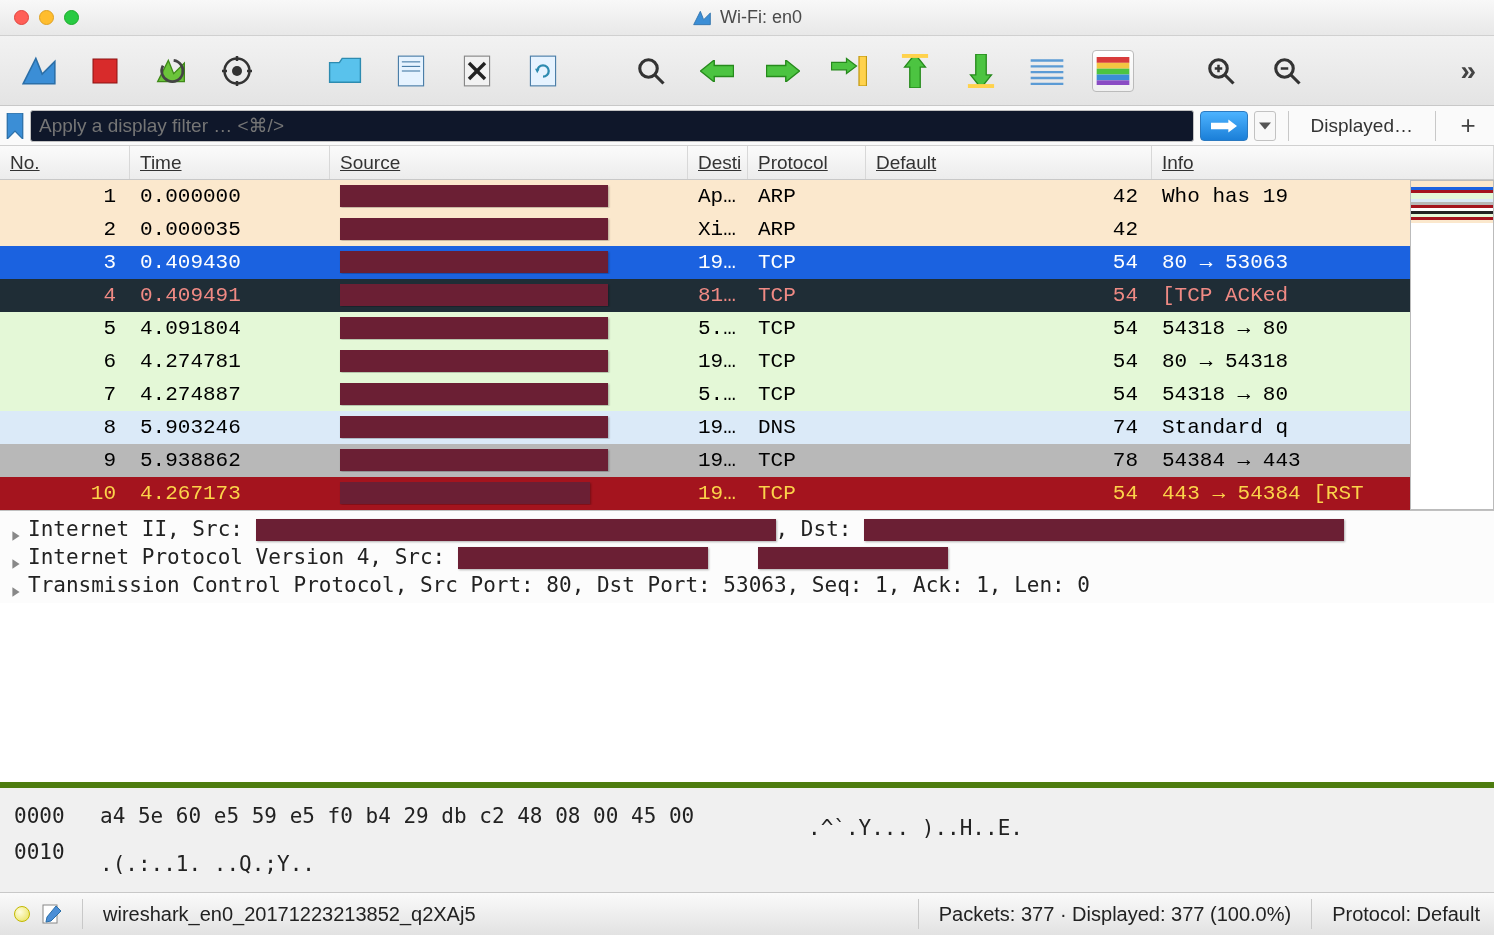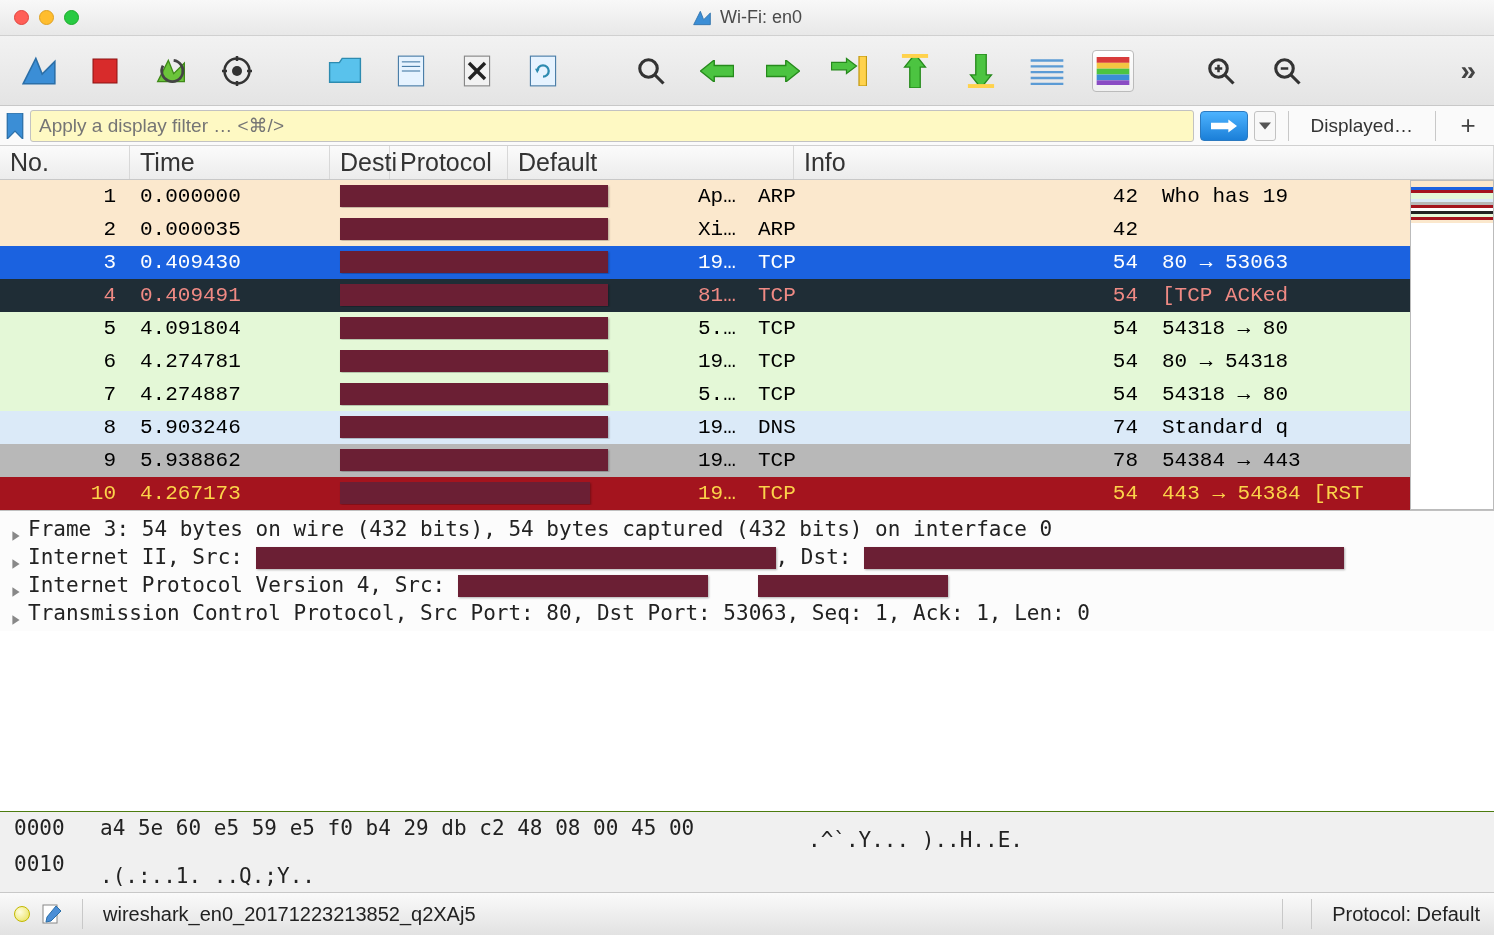--- a/index.html
+++ b/index.html
@@ -14,44 +14,44 @@
 .fin-icon { width:20px; height:20px; display:inline-block; }
 
 .toolbar { height:70px; background:linear-gradient(#f2f2f2,#e4e4e4); border-bottom:1px solid #c8c8c8; display:flex; align-items:center; padding:0 18px; gap:24px; }
 .tb-btn { width:42px; height:42px; display:flex; align-items:center; justify-content:center; cursor:pointer; }
 .tb-sep { width:18px; }
 .tb-btn.sel { background:linear-gradient(#fff,#f0f0f0); border:1px solid #bbb; border-radius:4px; }
 .chevmore { font-size:28px; font-weight:bold; color:#444; margin-left:auto; }
 
 .filterbar { height:40px; background:#fafafa; border-bottom:1px solid #d0d0d0; display:flex; align-items:center; padding:0 6px; gap:6px; }
 .bookmark-ic { width:18px; height:26px; }
-.filter-input { flex:1; height:32px; border:1px solid #c2c2c2; border-radius:3px; padding:0 8px; font-size:19px; color:#888; outline:none; background:#fef9c3; }
+.filter-input { flex:1; height:32px; border:1px solid #c2c2c2; border-radius:3px; padding:0 8px; font-size:19px; color:#888; outline:none; background:#0f172a; }
 .apply-btn { width:48px; height:30px; background:linear-gradient(#4db3ff,#1b7fd8); border:1px solid #2b7ac1; border-radius:4px; display:flex; align-items:center; justify-content:center; }
 .dd-btn { width:22px; height:30px; border:1px solid #c2c2c2; border-radius:3px; display:flex; align-items:center; justify-content:center; background:#f8f8f8; }
 .expr-btn { padding:0 10px; font-size:19px; color:#333; cursor:pointer; }
 .plus-btn { width:40px; text-align:center; font-size:26px; color:#444; cursor:pointer; }
 .vdiv { width:1px; height:30px; background:#c8c8c8; margin:0 6px; }
 
-.pkt-header { height:34px; background:linear-gradient(#fbfbfb,#ececec); border-bottom:1px solid #c8c8c8; display:flex; font-size:25px; color:#333; }
+.pkt-header { height:34px; background:linear-gradient(#fbfbfb,#ececec); border-bottom:1px solid #c8c8c8; display:flex; font-size:19px; color:#333;text-decoration:underline; }
 .pkt-header .col { border-right:1px solid #d8d8d8; display:flex; align-items:center; padding:0 10px; }
 .pkt-list { position:relative; }
 .row { height:33px; display:flex; align-items:center; }
 .row .col { padding:0 10px; white-space:nowrap; overflow:hidden; }
 .c-no{width:130px;text-align:right;padding-right:14px!important;} .c-time{width:200px;} .c-src{width:358px;} .c-dst{width:60px;} .c-proto{width:118px;} .c-len{width:286px;text-align:right;padding-right:14px!important;} .c-info{flex:1;}
 .row.arp{background:#fbe8cd;} .row.sel-blue{background:#1b62e0;color:#fff;} .row.sel-dark{background:#1f2d36;color:#f08a84;} .row.tcp-ok{background:#e4f8d7;} .row.dns{background:#dbeaf8;} .row.tcp-gray{background:#b8b8b8;} .row.tcp-red{background:#a4141e;color:#fbd34a;}
 .row.sel-blue .col,.row.sel-dark .col,.row.tcp-red .col{font-weight:500;}
 .redact { display:inline-block; background:#6b1f34; box-shadow:1px 1px 2px rgba(0,0,0,.3); height:22px; vertical-align:middle; }
 .minimap { position:absolute; top:0; right:0; width:84px; height:330px; border:1px solid #bbb; background:#fff; }
 .mm-strip{height:3px;width:100%;}
 
 .details { border-top:1px solid #c0c0c0; background:#fcfcfc; padding:4px 4px 4px 10px; }
 .det-line { display:flex; align-items:center; gap:6px; padding:2px 0; font-family:"Monaco","Menlo",monospace; font-size:21px; color:#222; white-space:nowrap; }
 .tri { width:12px; height:12px; display:inline-block; }
 
-.hex { border-top:1px solid #4d7c0f; background:#f0f0f0; padding:4px 14px; font-family:"Monaco","Menlo",monospace; font-size:21px; color:#222; }
+.hex { border-top:6px solid #4d7c0f; background:#f0f0f0; padding:16px 14px; font-family:"Monaco","Menlo",monospace; font-size:21px; color:#222; }
 .hex-line { display:flex; gap:28px; }
 .hex-line .off{width:58px;color:#222;} .hex-line .bytes{flex:0 0 680px;} .hex-line .ascii{flex:1;margin-top:12px;}
 
 .statusbar { height:43px; margin-top:auto; background:linear-gradient(#fafafa,#e2e2e2); border-top:1px solid #c8c8c8; display:flex; align-items:center; padding:0 14px; font-size:20px; color:#222; gap:12px; }
 .stat-led { width:16px; height:16px; border-radius:50%; background:radial-gradient(circle at 5px 5px,#fffde0,#e8e050); border:1px solid #c2b800; }
 .stat-ic { width:20px; height:20px; }
 .sb-sep{width:1px;height:30px;background:#c8c8c8;margin:0 8px;}
 .sb-file{flex:1;}
 </style>
 </head>
@@ -221,20 +221,21 @@
   </div>
   <div class="vdiv"></div>
   <div class="expr-btn">Displayed…</div>
   <div class="vdiv"></div>
   <div class="plus-btn">+</div>
 </div>
 
 <div class="pkt-header">
   <div class="col c-no">No.</div>
   <div class="col c-time">Time</div>
+  <div class="col c-src">Source</div>
   <div class="col c-dst">Desti</div>
   <div class="col c-proto">Protocol</div>
   <div class="col c-len">Default</div>
   <div class="col c-info">Info</div>
 </div>
 
 <div class="pkt-list mono" id="packet-list">
 
   <div class="row arp">
       <span class="col c-no">1</span>
@@ -341,26 +342,20 @@
     <div class="mm-strip" style="background:#a4141e"></div>
       <div class="mm-strip" style="background:#fbe8cd"></div>
   </div>
 </div>
 
 <div class="details">
   <div class="det-line">
     <span class="tri"><svg viewBox="0 0 10 10" width="12" height="12">
           <polygon points="2,1 8,5 2,9" fill="#888"></polygon>
         </svg></span>
-    <span>Frame 3: 54 bytes on wire (432 bits), 54 bytes captured (432 bits) on interface 0</span>
-  </div>
-  <div class="det-line">
-    <span class="tri"><svg viewBox="0 0 10 10" width="12" height="12">
-          <polygon points="2,1 8,5 2,9" fill="#888"></polygon>
-        </svg></span>
     <span><span>Internet II, Src: </span><span class="redact" style="width:520px"></span><span>, Dst: </span><span class="redact" style="width:480px"></span></span>
   </div>
   <div class="det-line">
     <span class="tri"><svg viewBox="0 0 10 10" width="12" height="12">
           <polygon points="2,1 8,5 2,9" fill="#888"></polygon>
         </svg></span>
     <span><span>Internet Protocol Version 4, Src: </span><span class="redact" style="width:250px"></span>&nbsp;&nbsp;&nbsp;&nbsp;<span class="redact" style="width:190px"></span></span>
   </div>
   <div class="det-line">
     <span class="tri"><svg viewBox="0 0 10 10" width="12" height="12">
@@ -388,15 +383,16 @@
   <div class="stat-led"></div>
   <span class="stat-ic">
     <svg viewBox="0 0 20 20" width="20" height="20">
         <rect x="1" y="1" width="14" height="18" fill="#fff" stroke="#888"></rect>
         <path d="M14 2 L19 7 L9 17 L4 18 L5 13 Z" fill="#4b8ed6" stroke="#2b6fa8"></path>
       </svg>
   </span>
   <div class="sb-sep"></div>
   <div class="sb-file">wireshark_en0_20171223213852_q2XAj5</div>
   <div class="sb-sep"></div>
+  <div>Packets: 377 · Displayed: 377 (100.0%)</div>
   <div class="sb-sep"></div>
   <div>Protocol: Default</div>
 </div>
 
 </body></html>

